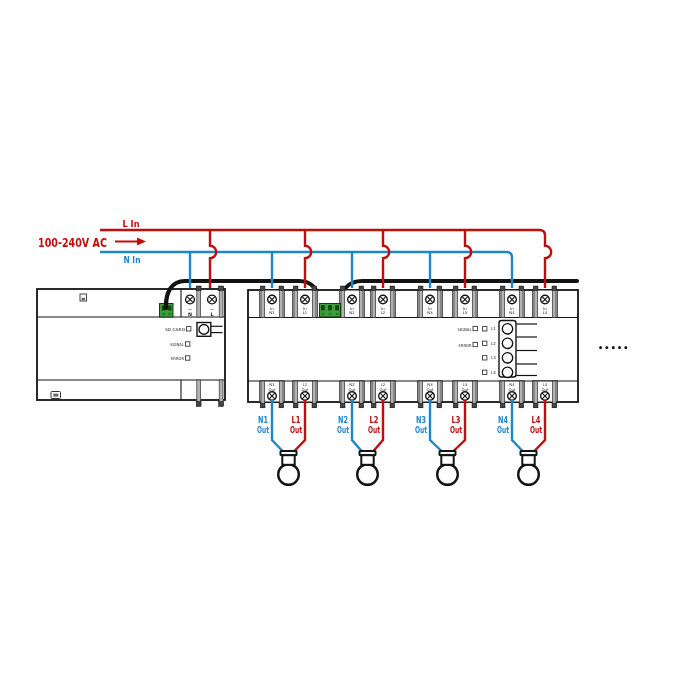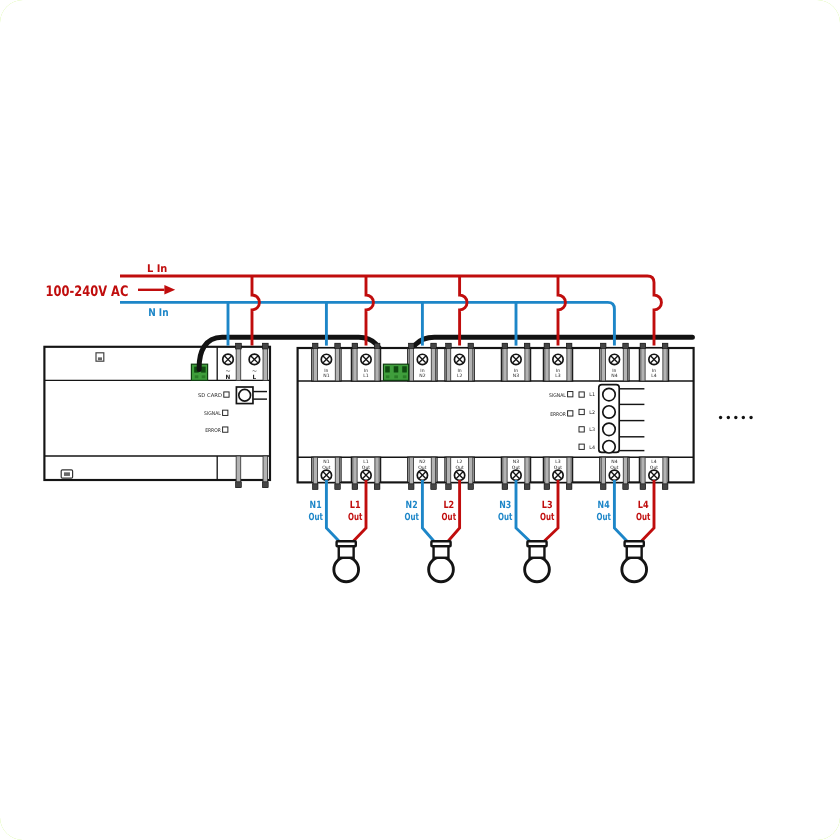--- a/index.html
+++ b/index.html
@@ -1,16 +1,16 @@
 <!DOCTYPE html>
 <html><head>
 <meta charset="utf-8">
 <style>
   html,body{margin:0;padding:0;background:#ffffff;}
-  .canvas{width:700px;height:700px;background:#bef264;position:relative;overflow:hidden;border-radius:19px;}
+  .canvas{width:700px;height:700px;background:#bef264;position:relative;overflow:hidden;}
   svg text{font-family:"DejaVu Sans","Liberation Sans",sans-serif;}
   .red-t{fill:#c00d0d;font-weight:700;}
   .blue-t{fill:#1d86c8;font-weight:700;}
   .micro{fill:#1c1c1c;}
   .outline{fill:#ffffff;stroke:#141414;}
   .rail{fill:#b3b3b3;stroke:#333333;stroke-width:0.7;}
   .screwhead{fill:#454545;stroke:#111111;stroke-width:0.5;}
   .led{fill:#ffffff;stroke:#222222;stroke-width:0.8;}
   .wire-l{stroke:#c00d0d;stroke-width:2.4;fill:none;}
   .wire-n{stroke:#1d86c8;stroke-width:2.4;fill:none;}

